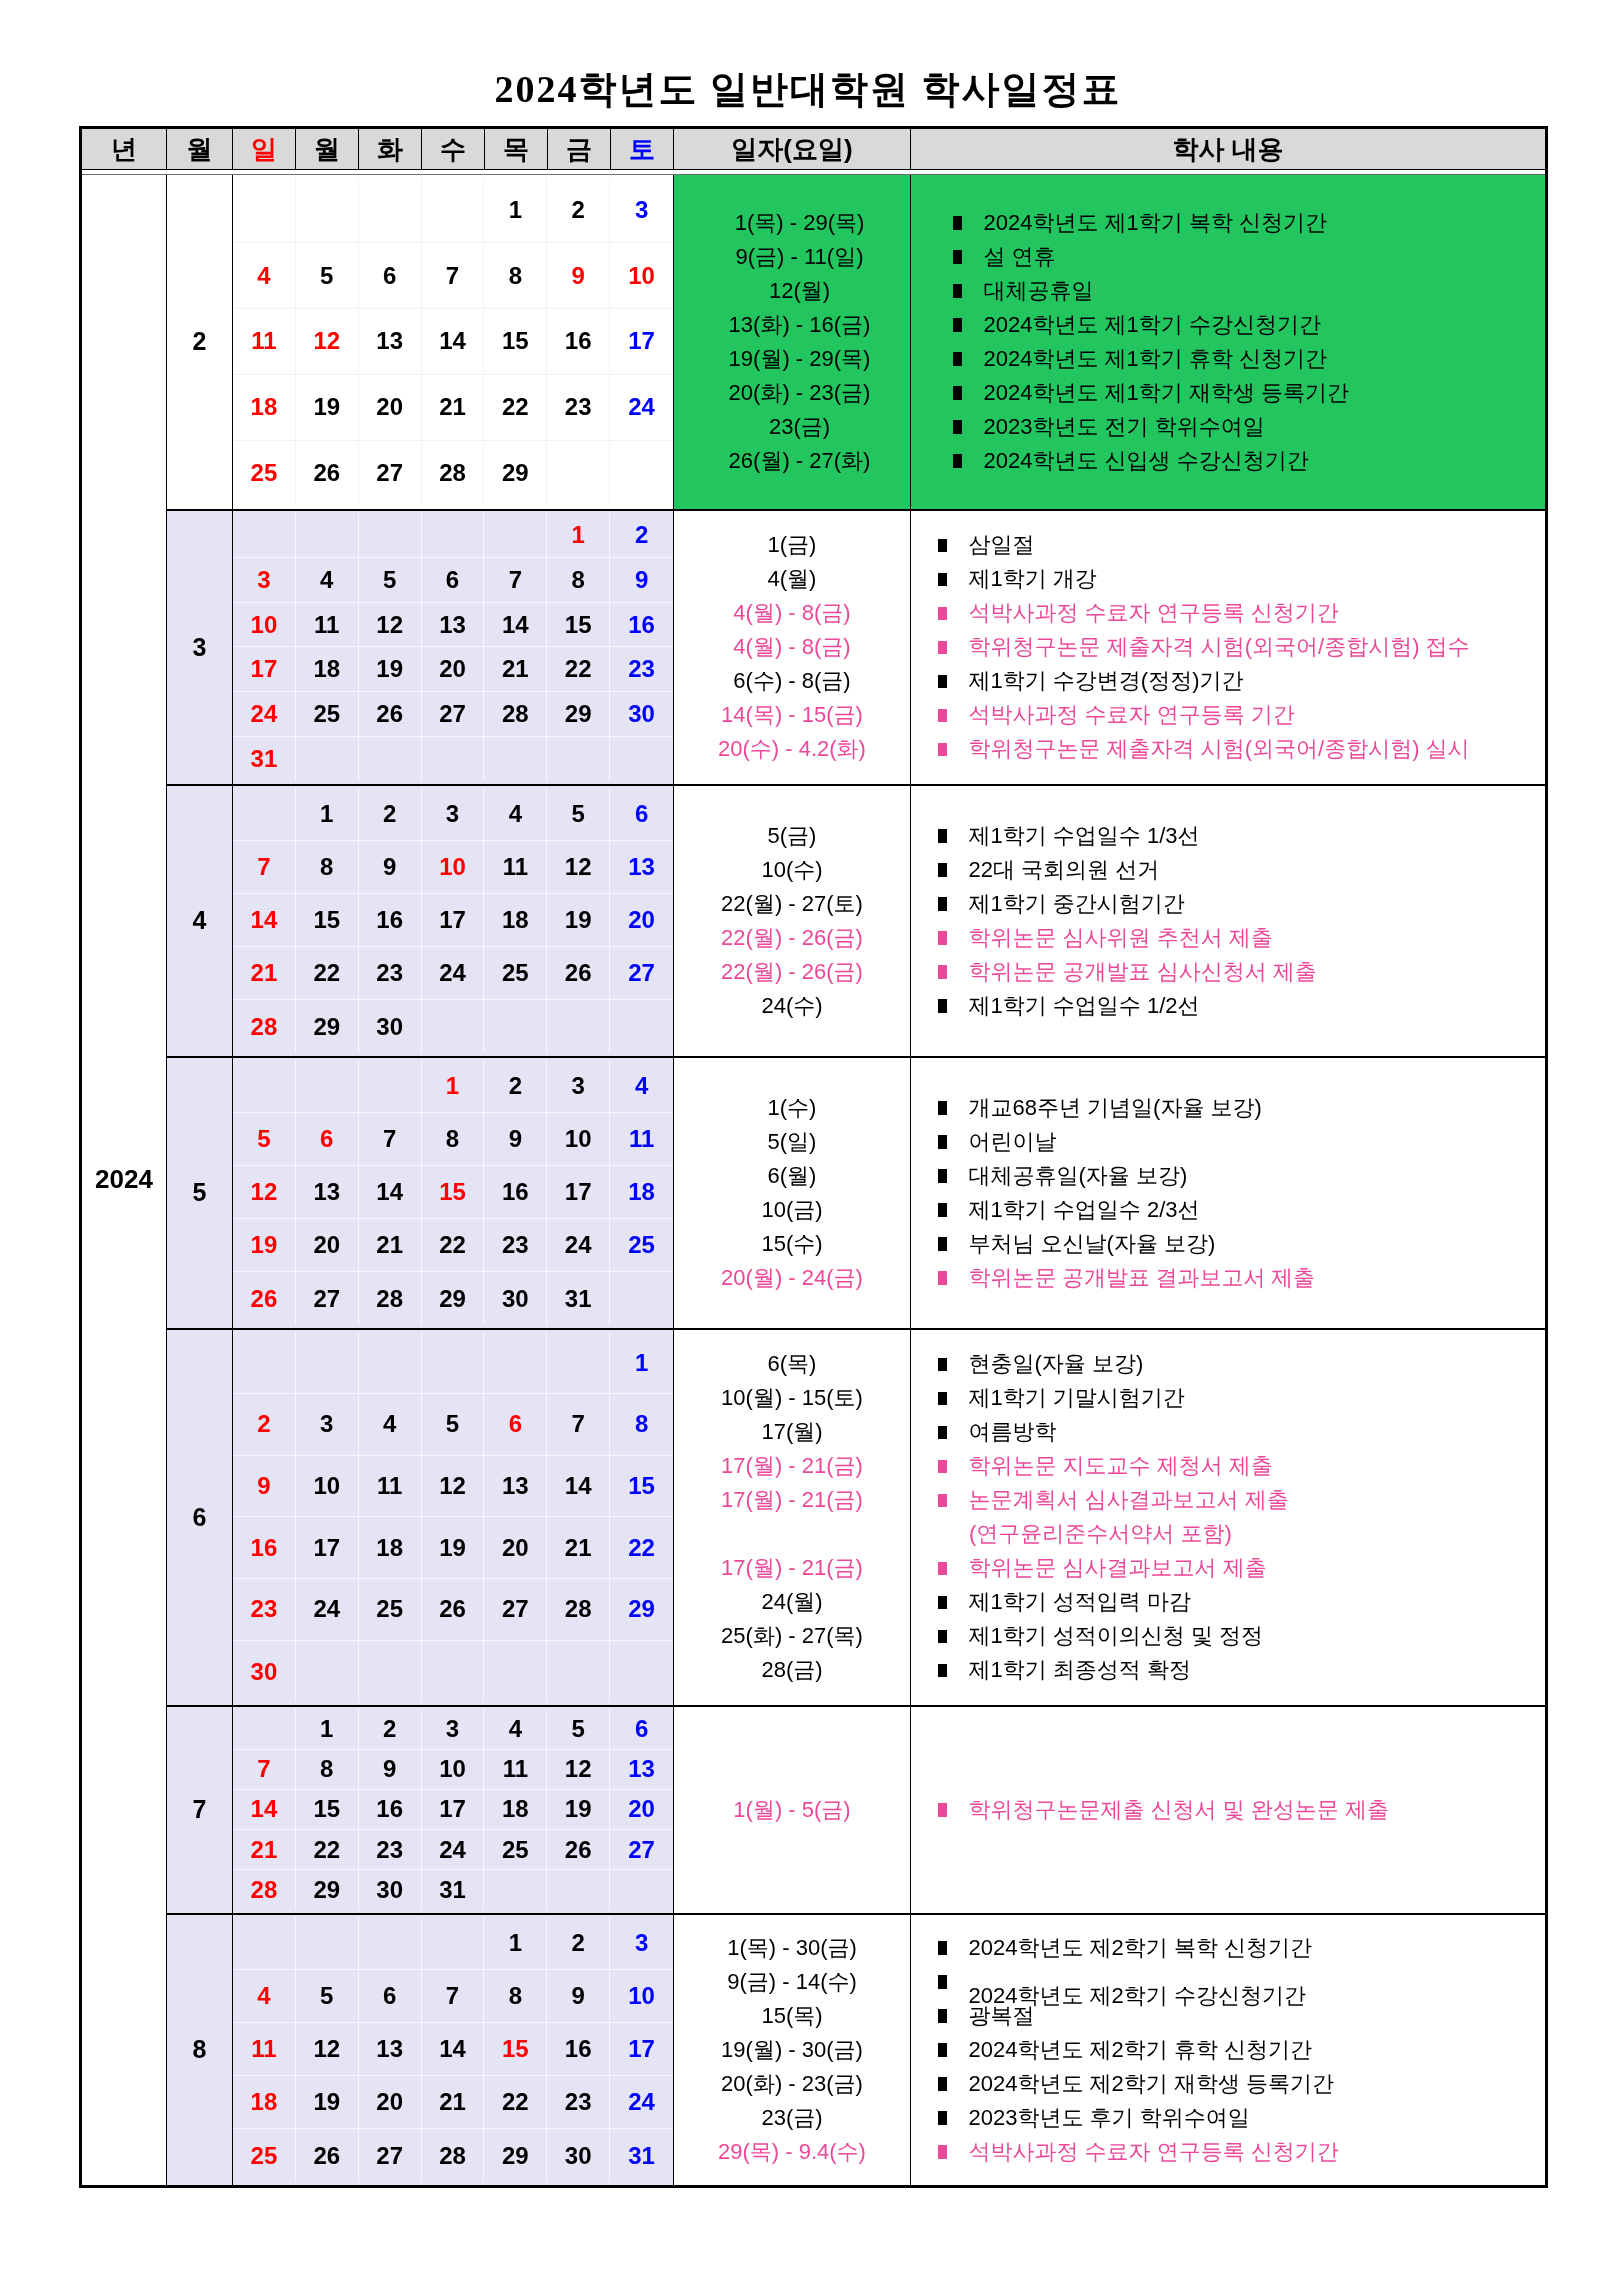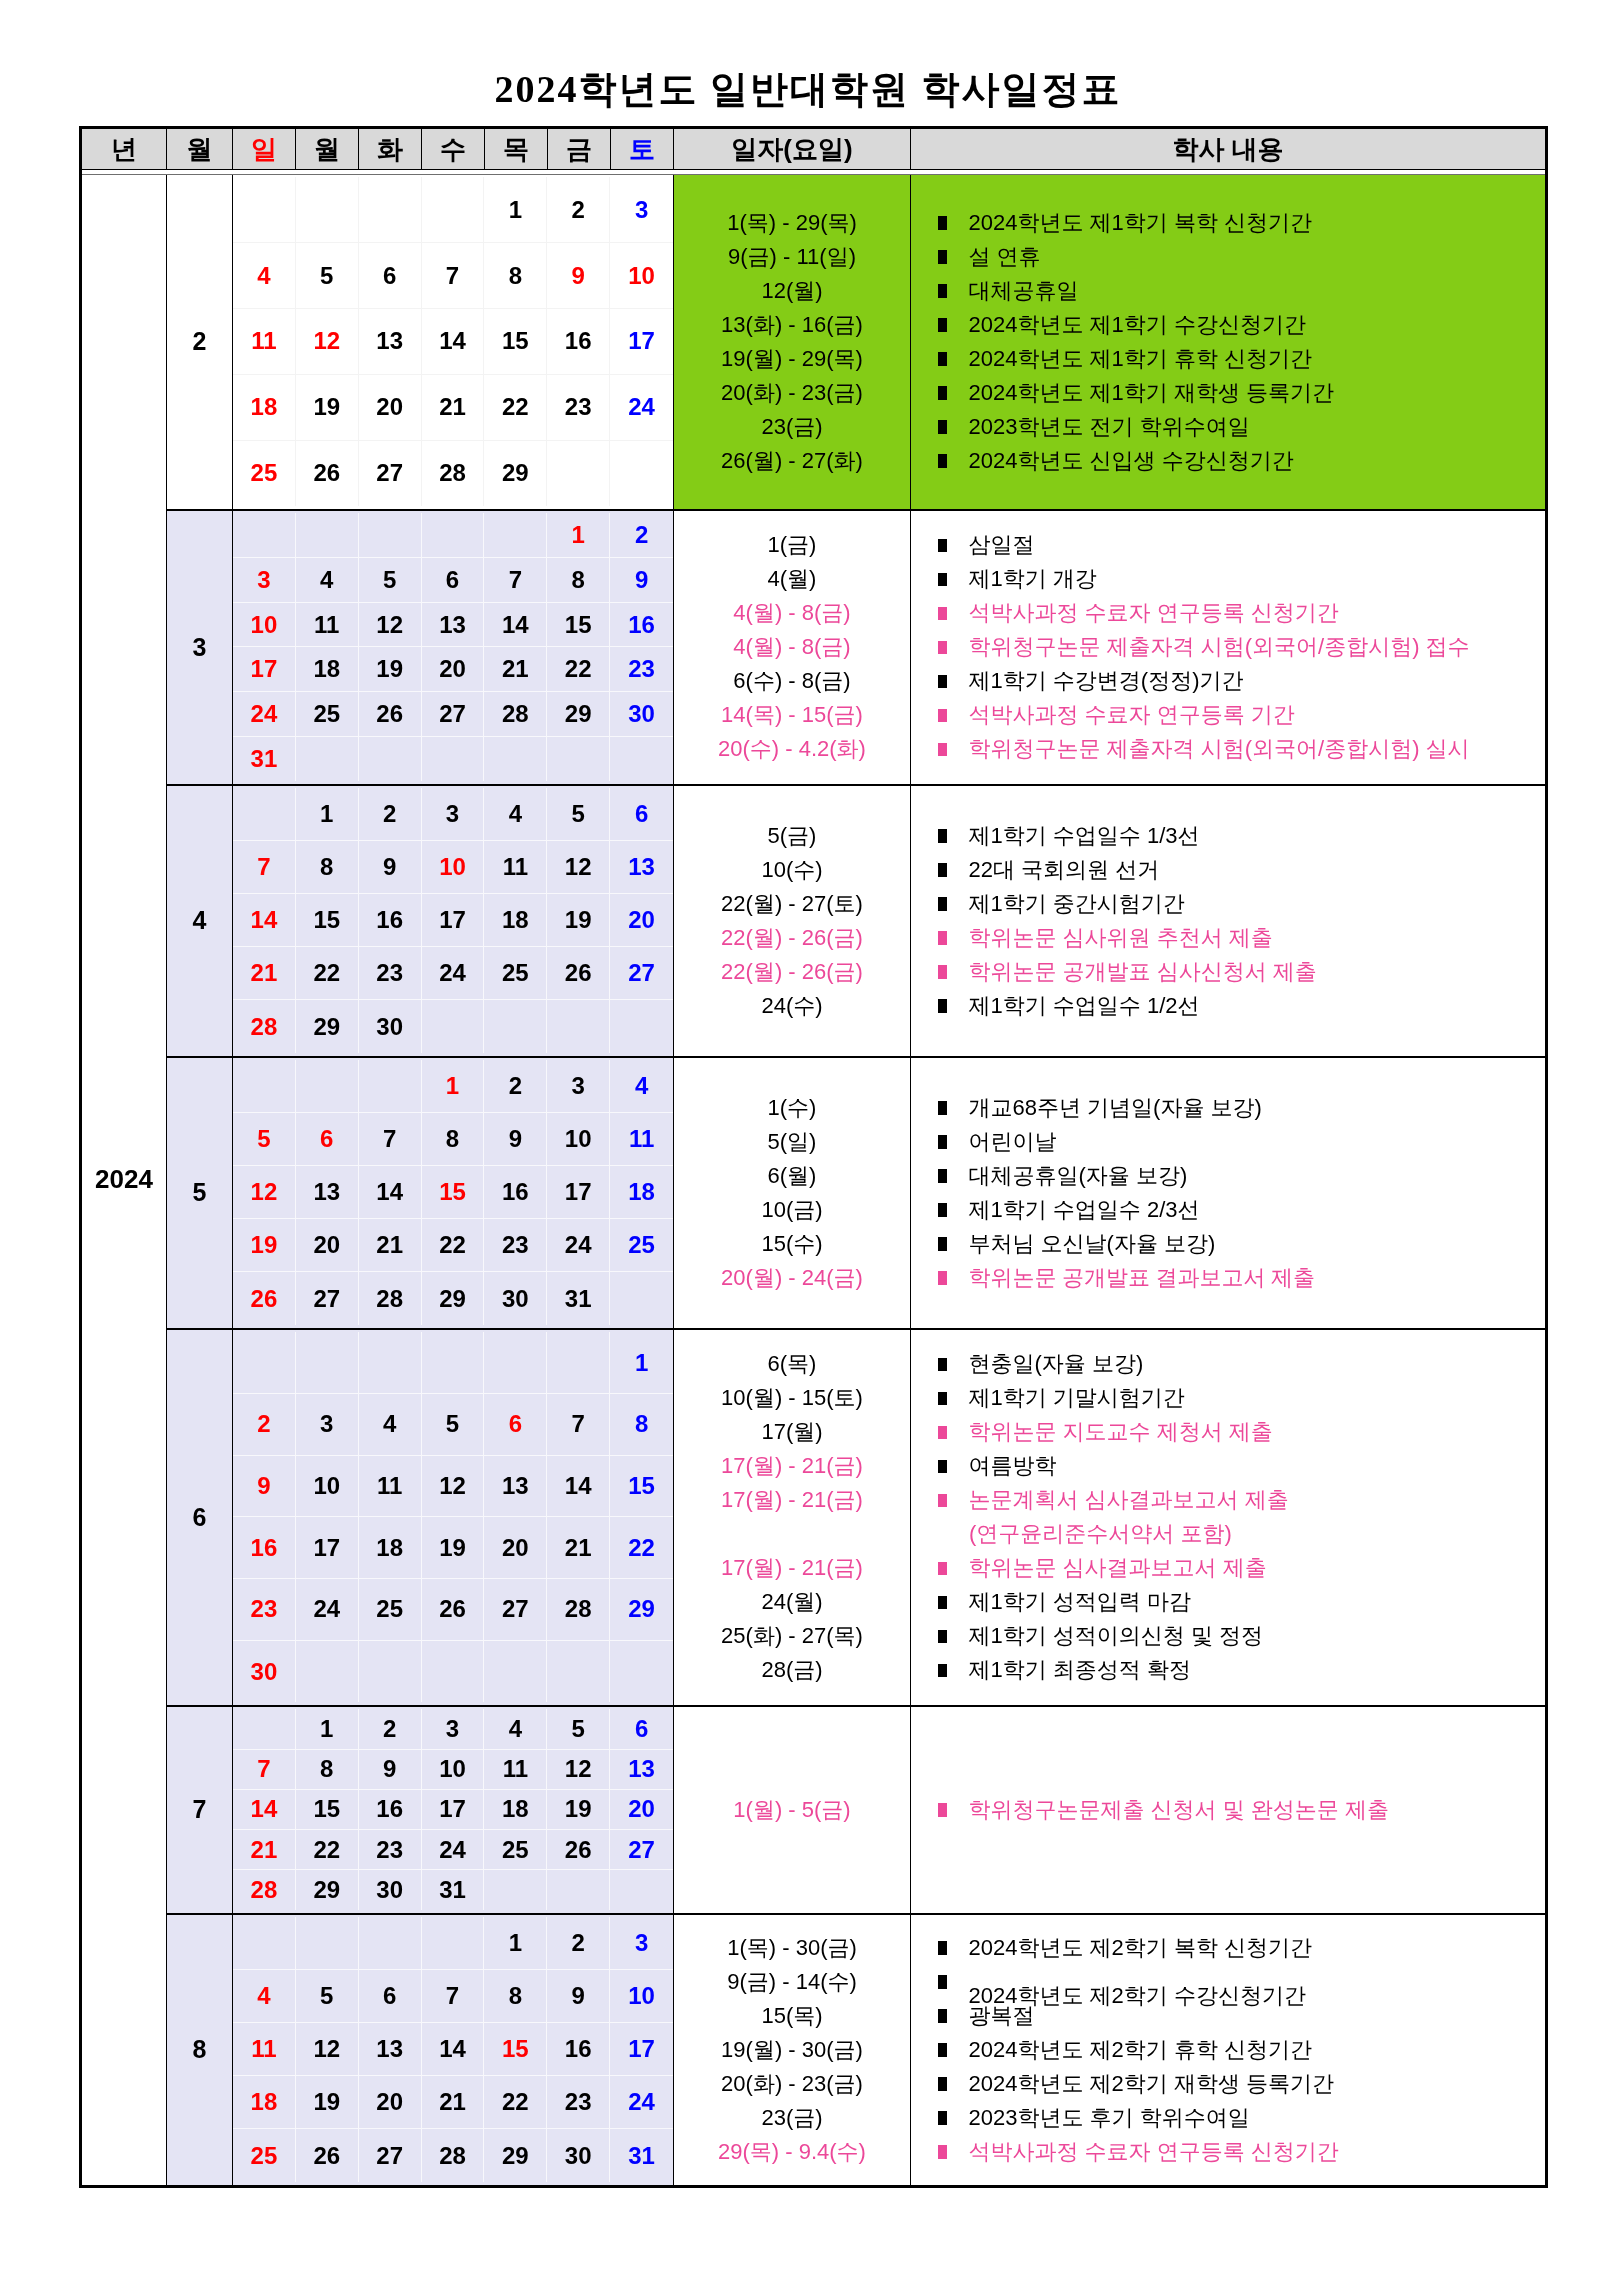--- a/index.html
+++ b/index.html
@@ -67,21 +67,21 @@
   .d-r { color:#FF0000; }
   .d-b { color:#0000FF; }
   .dates {
     width:237px; flex:none; box-sizing:border-box; border-right:1.3px solid #000;
     display:flex; flex-direction:column; justify-content:center;
   }
   .contents {
     flex:1; min-width:0; box-sizing:border-box;
     display:flex; flex-direction:column; justify-content:center;
   }
-  .month.hl .dates, .month.hl .contents { background:#84cc16; }
+  .month.hl .dates, .month.hl .contents { background:#22c55e;padding-left:15px; }
   .dline {
     height:34px; line-height:34px; flex:none;
     text-align:center; font-size:22px; white-space:pre;
   }
   .cline {
     height:34px; flex:none; display:flex; align-items:center;
     font-size:22px; white-space:nowrap;
   }
   .cline.cont { padding-left:58px; }
   .bullet { width:8.5px; height:13.7px; flex:none; margin:0 22px 0 27px; background:currentColor; }
@@ -546,27 +546,27 @@
             </div>
             <div class="contents">
               <div class="cline c-black">
                 <div class="bullet"></div>
                 <div style="display: inline;">현충일(자율 보강)</div>
               </div>
               <div class="cline c-black">
                 <div class="bullet"></div>
                 <div style="display: inline; text-align: right;">제1학기 기말시험기간</div>
               </div>
+              <div class="cline c-black">
+                <div class="bullet"></div>
+                <div style="display: inline;">여름방학</div>
+              </div>
               <div class="cline c-blue">
                 <div class="bullet"></div>
                 <div style="display: inline;">학위논문 지도교수 제청서 제출</div>
-              </div>
-              <div class="cline c-black">
-                <div class="bullet"></div>
-                <div style="display: inline;">여름방학</div>
               </div>
               <div class="cline c-blue">
                 <div class="bullet"></div>
                 <div style="display: inline;">논문계획서 심사결과보고서 제출</div>
               </div>
               <div class="cline c-blue cont">
                 <div style="display: inline;">(연구윤리준수서약서 포함)</div>
               </div>
               <div class="cline c-blue">
                 <div class="bullet"></div>

